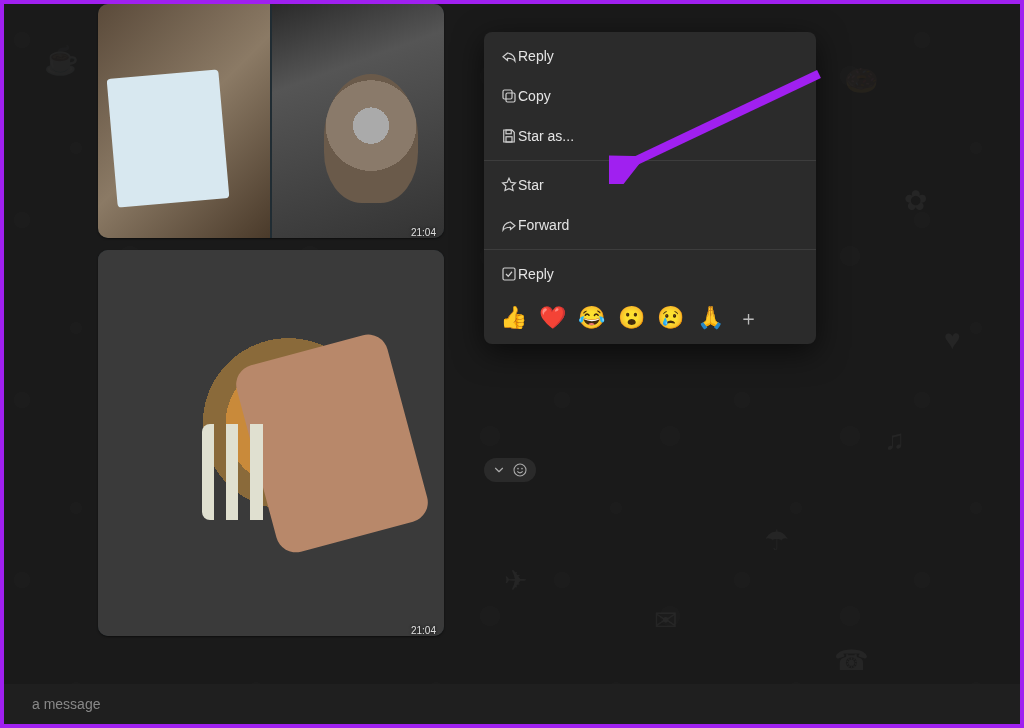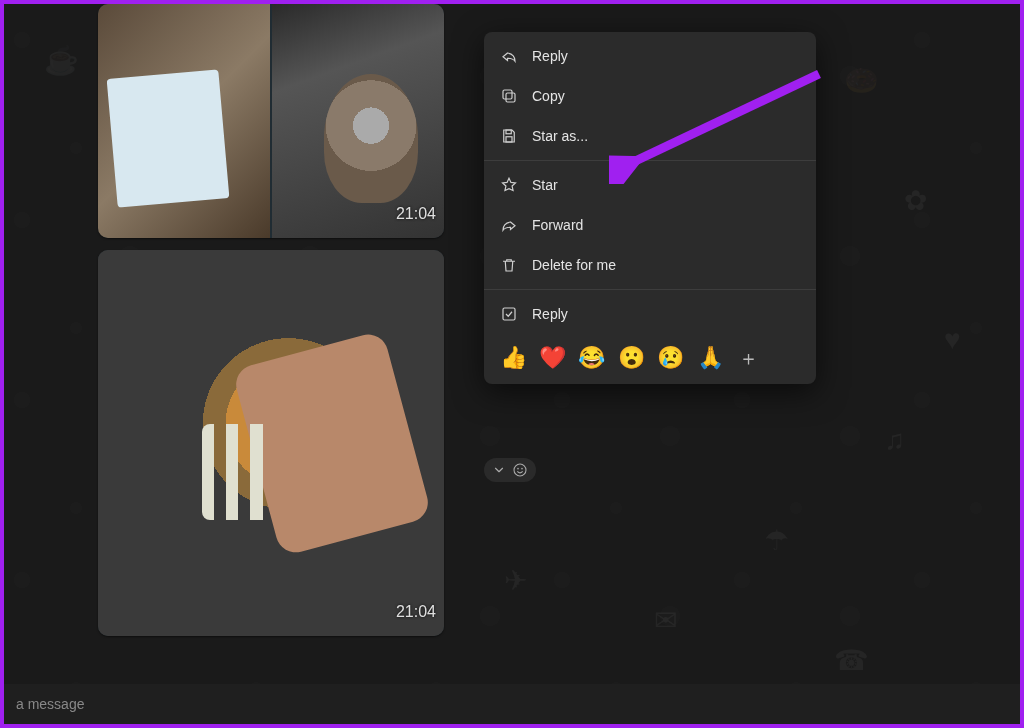--- a/index.html
+++ b/index.html
@@ -92,23 +92,23 @@
   transform:rotate(-15deg);
 }
 .photo-c::after{
   content:"";position:absolute;left:30%;top:45%;width:35%;height:25%;
   background: linear-gradient(90deg,#e0e0d0 0 10%, transparent 10% 20%, #e0e0d0 20% 30%, transparent 30% 40%, #e0e0d0 40% 50%, transparent 50%);
   border-radius:8px;
 }
 .timestamp {
   position: absolute;
   right: 8px;
-  bottom: 15px;
+  bottom: 0;
   color: #e0e0e0;
-  font-size: 16px;
+  font-size: 10px;
   text-shadow: 0 0 3px rgba(0,0,0,0.9);
 }
 .scrolldown {
   position: absolute;
   display:flex; align-items:center; gap:6px;
   background:#2a2a2a; border-radius:14px;
   padding:4px 8px;
 }
 .scrolldown svg, .emoji-pill svg { display:block; }
 
@@ -119,21 +119,20 @@
   width: 332px;
   background: #2b2b2b;
   border-radius: 8px;
   box-shadow: 0 8px 30px rgba(0,0,0,0.6);
   overflow: hidden;
   padding: 4px 0;
 }
 .menu-item {
   display: flex;
   align-items: center;
-  gap: 14px;
   padding: 11px 16px;
   color: #e4e4e4;
   font-size: 14px;
   cursor: pointer;
 }
 .menu-sep {
   height:1px; background:#3d3d3d; margin:4px 0;
 }
 .menu-icon {
   width:18px; height:18px; flex-shrink:0;
@@ -154,21 +153,21 @@
   position:absolute;
   left:605px; top:60px;
   width:220px; height:120px;
   pointer-events:none;
 }
 .input-bar {
   position:absolute;
   left:0; bottom:0; right:0; height:40px;
   background:#1f1f1f;
   display:flex; align-items:center;
-  padding:0 12px;
+  padding:0 28px;
   color:#888; font-size:14px;
 }
 </style>
 </head>
 <body>
 
 <div class="doodle-bg"></div>
 <div class="doodle-icons">
   <span style="left:40px;top:40px">☕</span>
   <span style="left:840px;top:60px">🍩</span>
@@ -236,26 +235,20 @@
           <path d="M12 3l2.6 5.6 6 .6-4.5 4.1 1.3 6L12 16.8 6.6 19.3l1.3-6L3.4 9.2l6-.6z"></path>
         </svg>
       <span>Star</span>
     </div>
     <div class="menu-item">
       <svg class="menu-icon" viewBox="0 0 24 24">
           <path d="M14 8l6 5-6 5v-3c-5 0-8 1-10 4 0-6 4-10 10-11V8z"></path>
         </svg>
       <span>Forward</span>
     </div>
-    <div class="menu-item">
-      <svg class="menu-icon" viewBox="0 0 24 24">
-          <path d="M4 7h16M9 7V5h6v2M7 7l1 13h8l1-13"></path>
-        </svg>
-      <span>Delete for me</span>
-    </div>
     <div class="menu-sep"></div>
     <div class="menu-item">
       <svg class="menu-icon" viewBox="0 0 24 24">
           <rect x="4" y="4" width="16" height="16" rx="2"></rect>
           <path d="M8 12l3 3 5-6"></path>
         </svg>
       <span>Reply</span>
     </div>
     <div class="reaction-row">
       <span class="reaction">👍</span>

